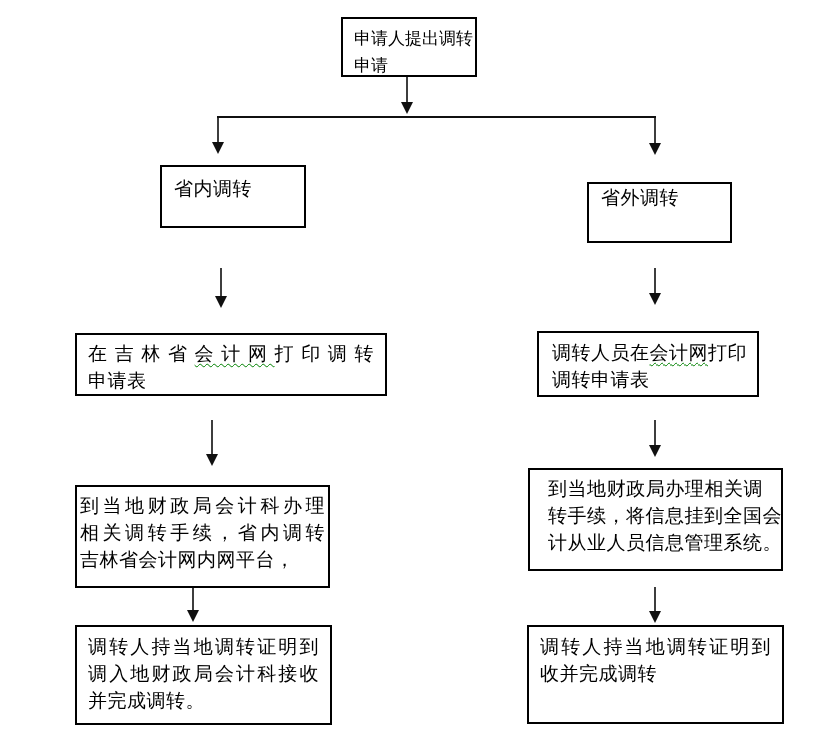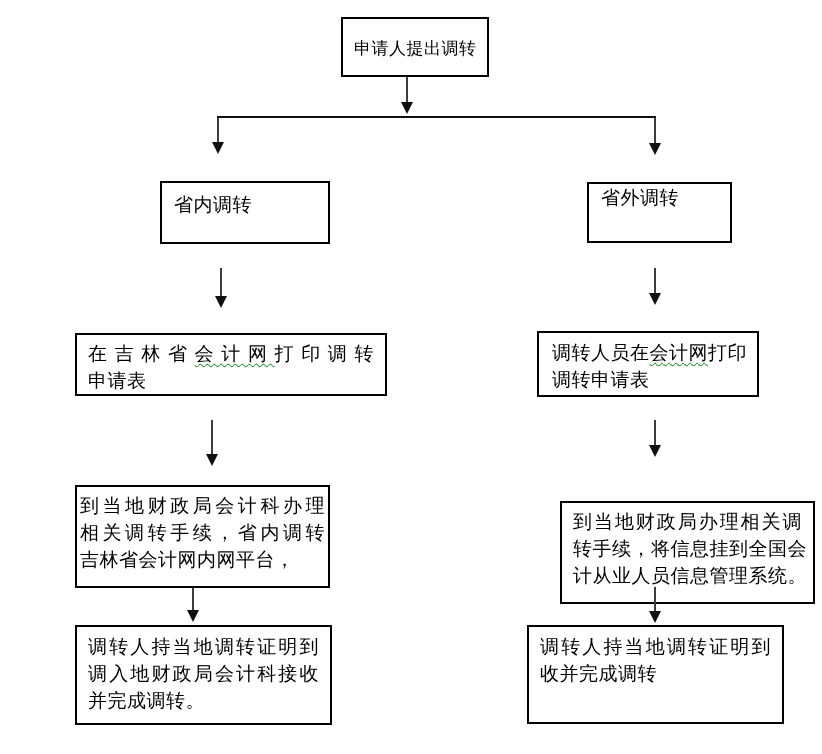--- a/index.html
+++ b/index.html
@@ -32,27 +32,27 @@
     text-underline-offset:3px;
   }
   .stem{position:absolute;width:2px;background:var(--arrow-stem);}
   .hline{position:absolute;height:2px;background:var(--arrow-head);}
   .head{
     position:absolute;width:0;height:0;
     border-left:6px solid transparent;border-right:6px solid transparent;
     border-top:12px solid var(--arrow-head);
   }
   
-  #box-top{left:341px;top:17px;width:148px;height:60px;padding:16px 11px;}
-  #box-l1 {left:160px;top:181px;width:170px;height:63px;padding:8px 12px;}
+  #box-top{left:341px;top:17px;width:136px;height:60px;padding:6px 11px;}
+  #box-l1 {left:160px;top:165px;width:146px;height:63px;padding:8px 12px;}
   #box-r1 {left:587px;top:182px;width:145px;height:61px;padding:0 12px;}
   #box-l2 {left:75px; top:333px;width:312px;height:63px;padding:5px 11px;}
   #box-r2 {left:537px;top:331px;width:222px;height:66px;padding:6px 13px;}
   #box-l3 {left:75px; top:485px;width:255px;height:103px;padding:5px 3px;}
-  #box-r3 {left:528px;top:501px;width:255px;height:103px;padding:5px 11px;margin-left:32px;}
+  #box-r3 {left:528px;top:468px;width:255px;height:103px;padding:5px 18px;}
   #box-l4 {left:75px; top:625px;width:257px;height:100px;padding:6px 11px;}
   #box-r4 {left:527px;top:625px;width:257px;height:99px;padding:6px 11px;}
   
   #a1-stem{left:406px;top:77px;height:25px;}   #a1-head{left:401px;top:102px;}
   #branch-line{left:217px;top:116px;width:439px;}
   #a2-stem{left:217px;top:118px;height:24px;}  #a2-head{left:212px;top:142px;}
   #a3-stem{left:654px;top:118px;height:25px;}  #a3-head{left:649px;top:143px;}
   #a4-stem{left:220px;top:268px;height:28px;}  #a4-head{left:215px;top:296px;}
   #a5-stem{left:654px;top:268px;height:25px;}  #a5-head{left:649px;top:293px;}
   #a6-stem{left:211px;top:420px;height:34px;}  #a6-head{left:206px;top:454px;}
@@ -60,20 +60,21 @@
   #a8-stem{left:192px;top:588px;height:22px;}  #a8-head{left:187px;top:610px;}
   #a9-stem{left:654px;top:587px;height:24px;}  #a9-head{left:649px;top:611px;}
 </style>
 </head>
 <body>
 
 <div id="canvas">
 
   <div class="box fs-mid" id="box-top">
     <div class="ln fill">申请人提出调转</div>
+    <div class="ln">申请</div>
   </div>
 
   <div class="stem" id="a1-stem"></div>
   <div class="head" id="a1-head"></div>
 
   <div class="hline" id="branch-line"></div>
 
   <div class="stem" id="a2-stem"></div>
   <div class="head" id="a2-head"></div>
   <div class="stem" id="a3-stem"></div>

